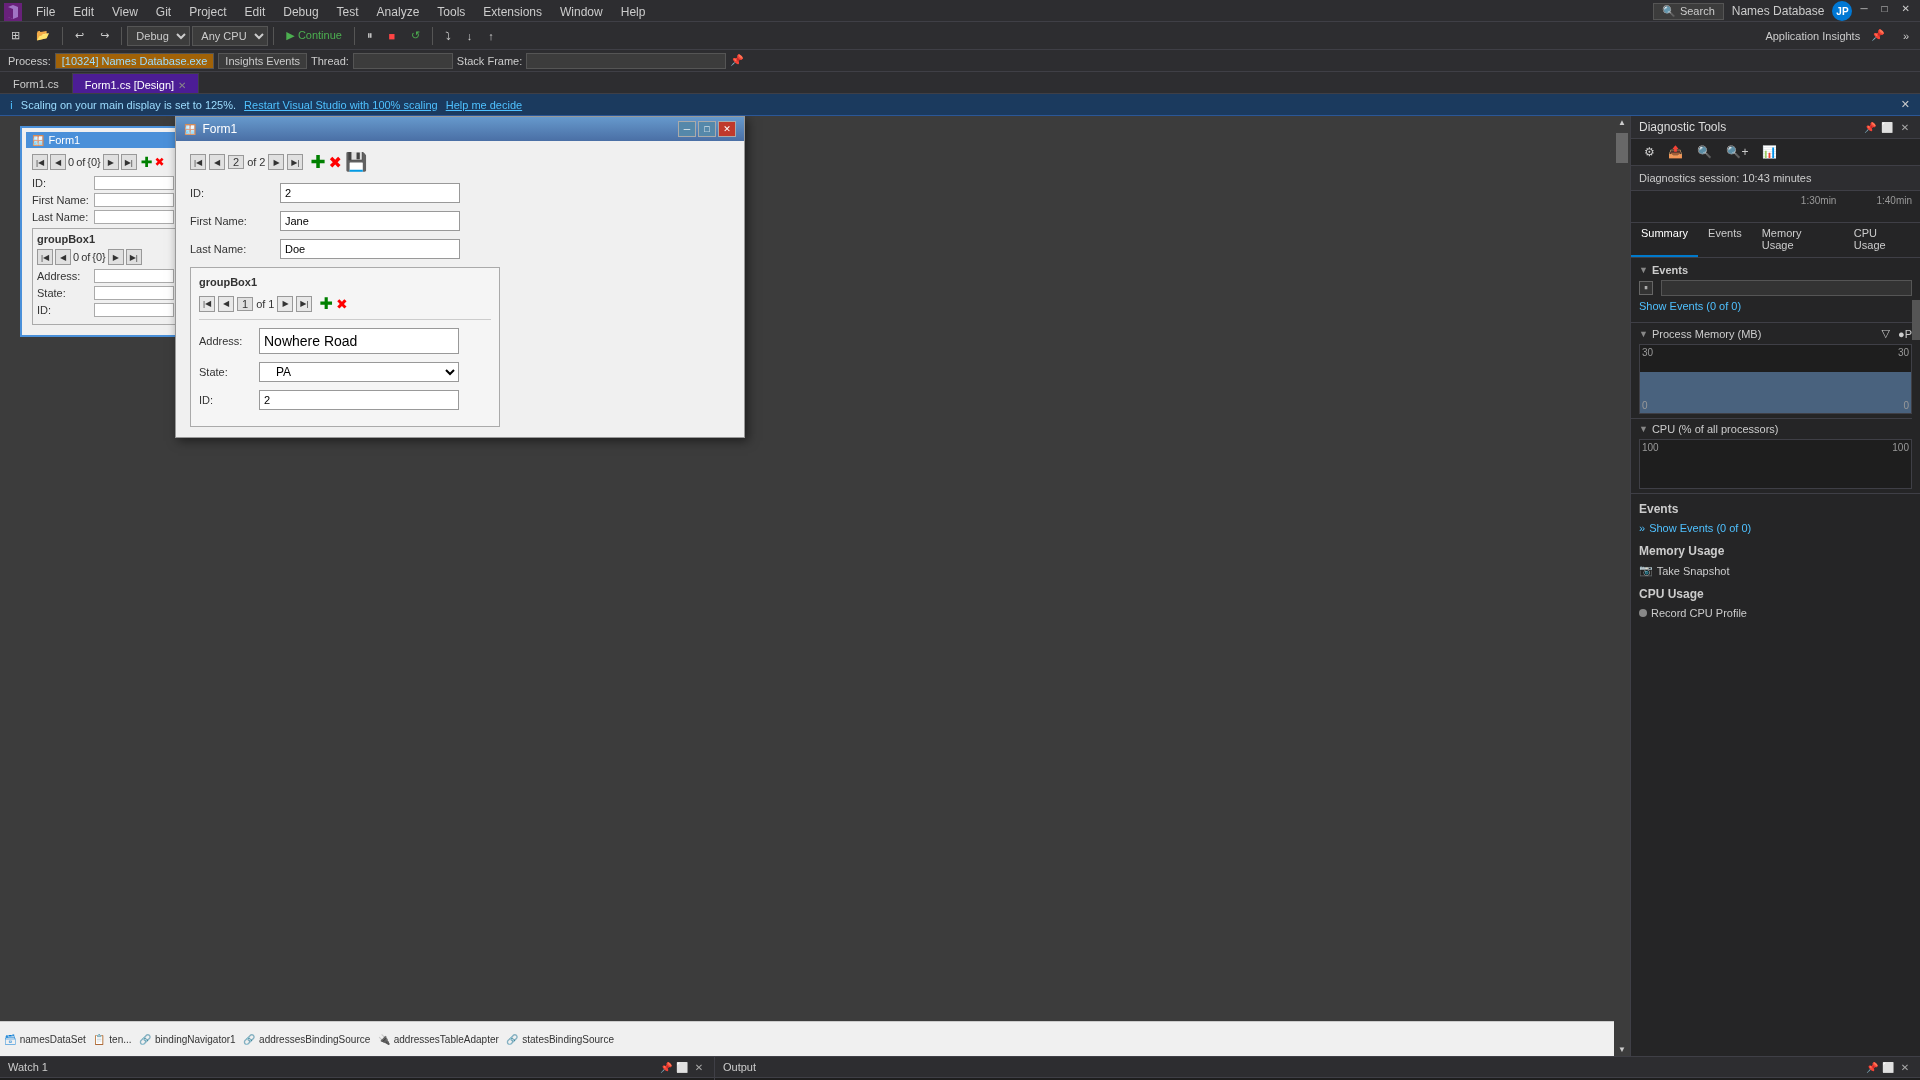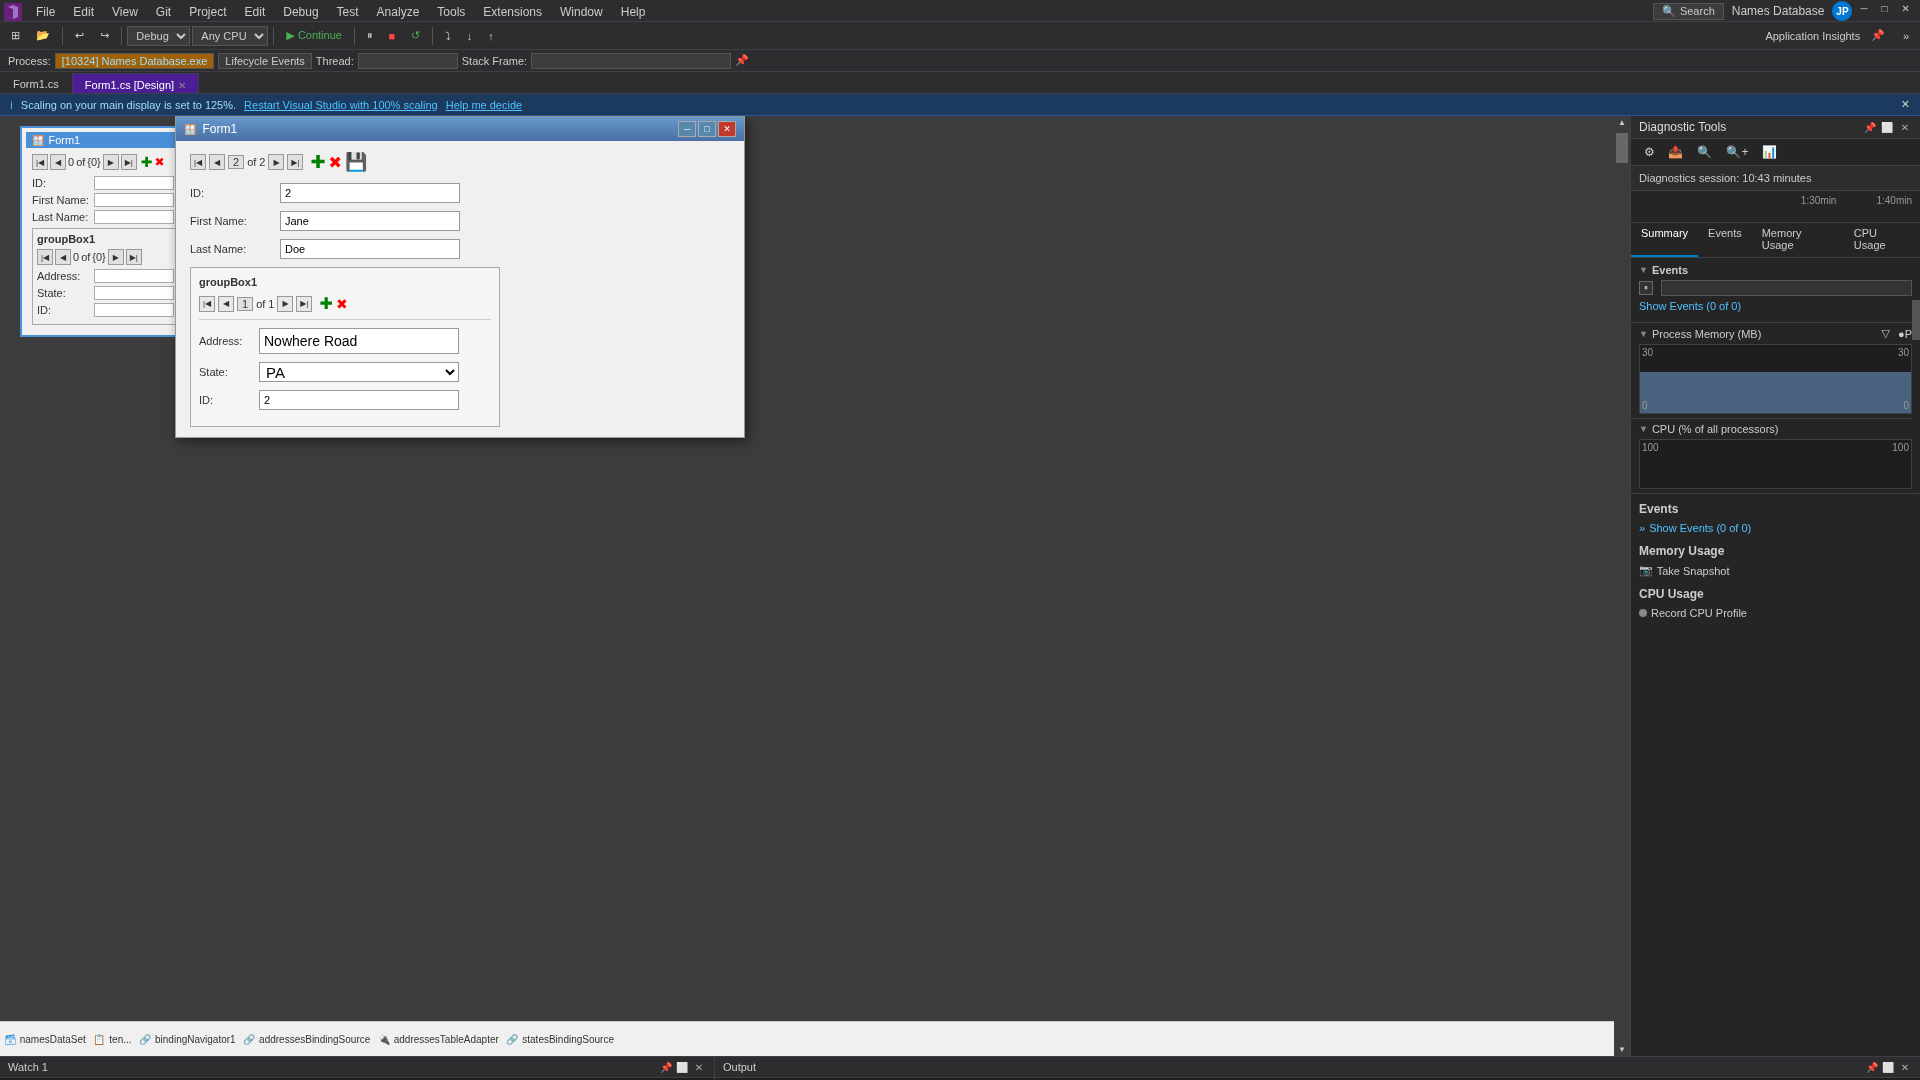--- a/index.html
+++ b/index.html
@@ -152,21 +152,21 @@
   <div style="margin-left:auto;display:flex;align-items:center;gap:4px;">
     <span style="color:#ccc;font-size:11px;">Application Insights</span>
     <button class="toolbar-btn">📌</button>
     <button class="toolbar-btn">»</button>
   </div>
 </div>
 
 <div id="process-bar">
   <span>Process:</span>
   <span class="process-label" style="background:#a16207;border:1px solid #555;padding:1px 6px;">[10324] Names Database.exe</span>
-  <span style="cursor:pointer;border:1px solid #555;padding:1px 6px;background:#3c3c3c;">Lifecycle Events</span>
+  <span style="cursor:pointer;border:1px solid #555;padding:1px 6px;background:#3c3c3c;">Insights Events</span>
   <span>Thread:</span>
   <span style="background:#3c3c3c;border:1px solid #555;padding:1px 40px 1px 4px;min-width:100px;">&nbsp;</span>
   <span>Stack Frame:</span>
   <span style="background:#3c3c3c;border:1px solid #555;padding:1px 40px 1px 4px;min-width:200px;">&nbsp;</span>
   <span style="cursor:pointer;">📌</span>
 </div>
 
 <div id="tab-bar">
   <div class="tab">
     <span>Form1.cs</span>
@@ -300,21 +300,21 @@
             <span style="color:green;cursor:pointer;font-size:16px;margin-left:4px;">✚</span>
             <span style="color:red;cursor:pointer;font-size:14px;">✖</span>
           </div>
 
           <div style="display:flex;align-items:center;margin-bottom:8px;">
             <span style="width:60px;font-size:11px;color:#333;">Address:</span>
             <input style="border: 1px solid rgb(153, 153, 153); background: white; height: 20px; width: 200px; padding: 12px 4px; font-size: 14px;" value="Nowhere Road">
           </div>
           <div style="display:flex;align-items:center;margin-bottom:8px;">
             <span style="width:60px;font-size:11px;color:#333;">State:</span>
-            <select style="border:1px solid #999;background:white;height:20px;width:200px;font-size:15px;padding:0 2px;">
+            <select style="border:1px solid #999;background:white;height:20px;width:200px;font-size:12px;padding:0 12px;">
               <option>PA</option>
               <option>CA</option>
               <option>NY</option>
               <option>TX</option>
               <option>FL</option>
             </select>
           </div>
           <div style="display:flex;align-items:center;margin-bottom:8px;">
             <span style="width:60px;font-size:11px;color:#333;">ID:</span>
             <input style="border: 1px solid rgb(153, 153, 153); background: white; height: 20px; width: 200px; padding: 1px 4px; font-size: 11px;" value="2">

